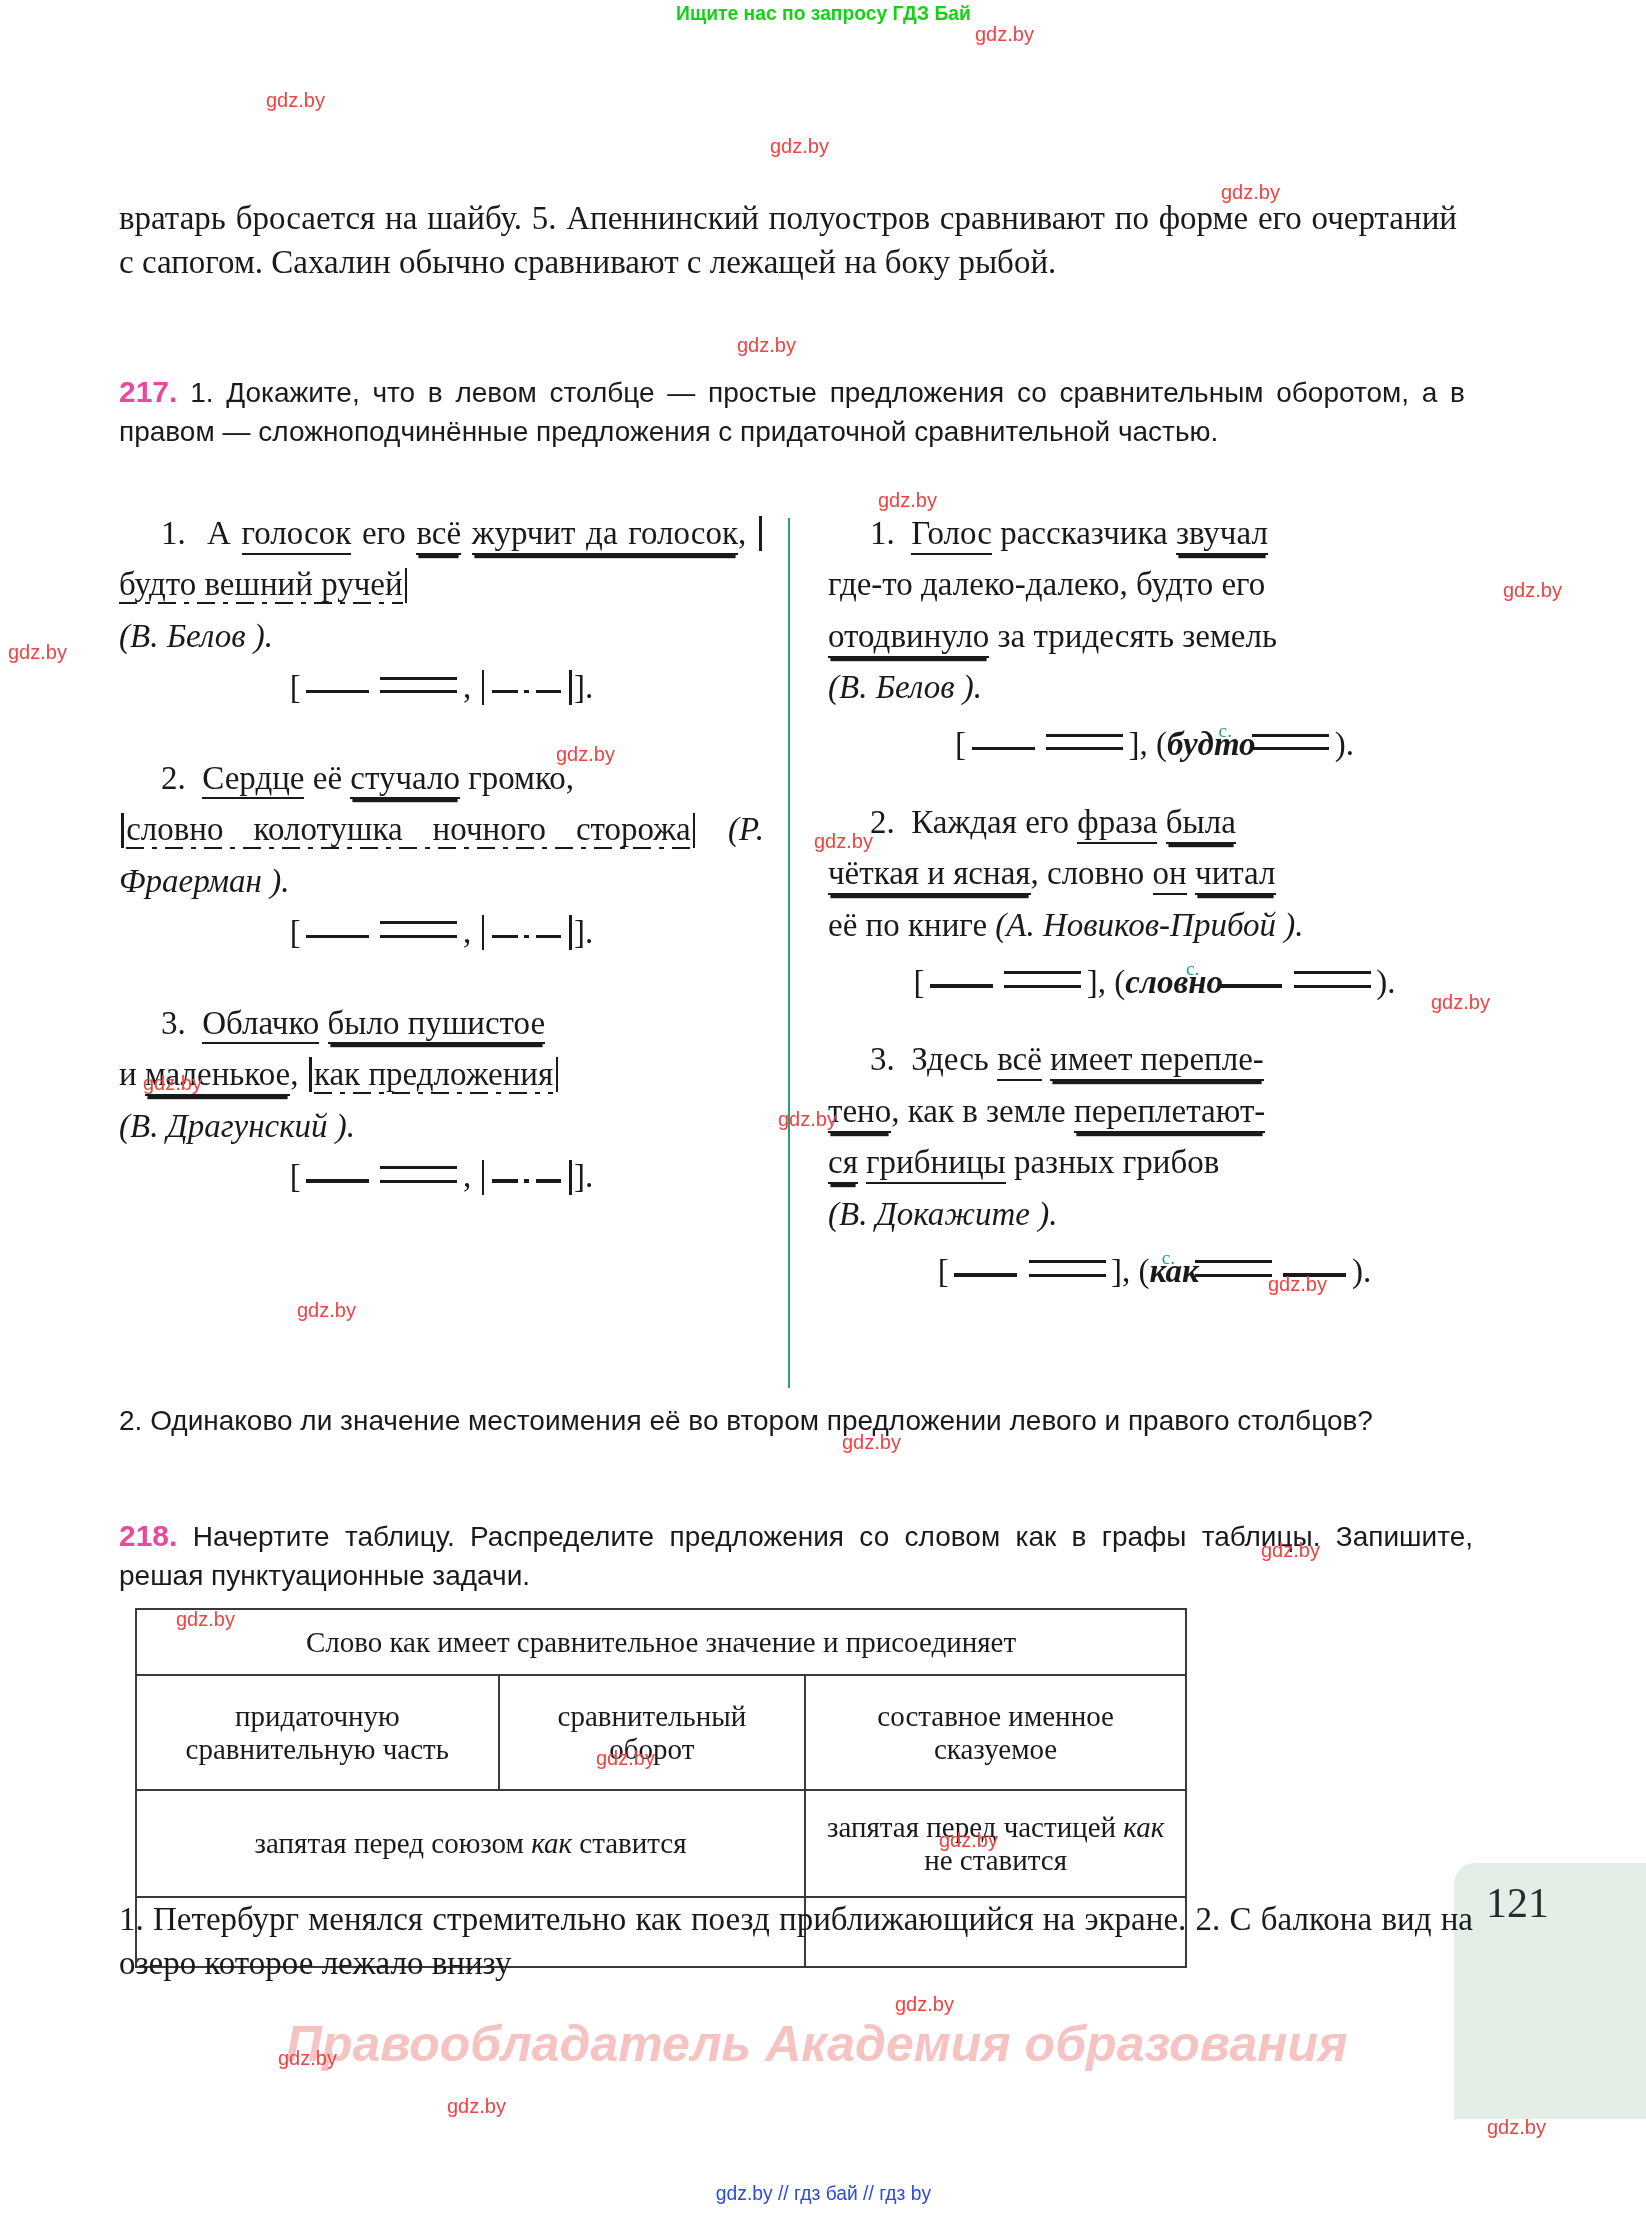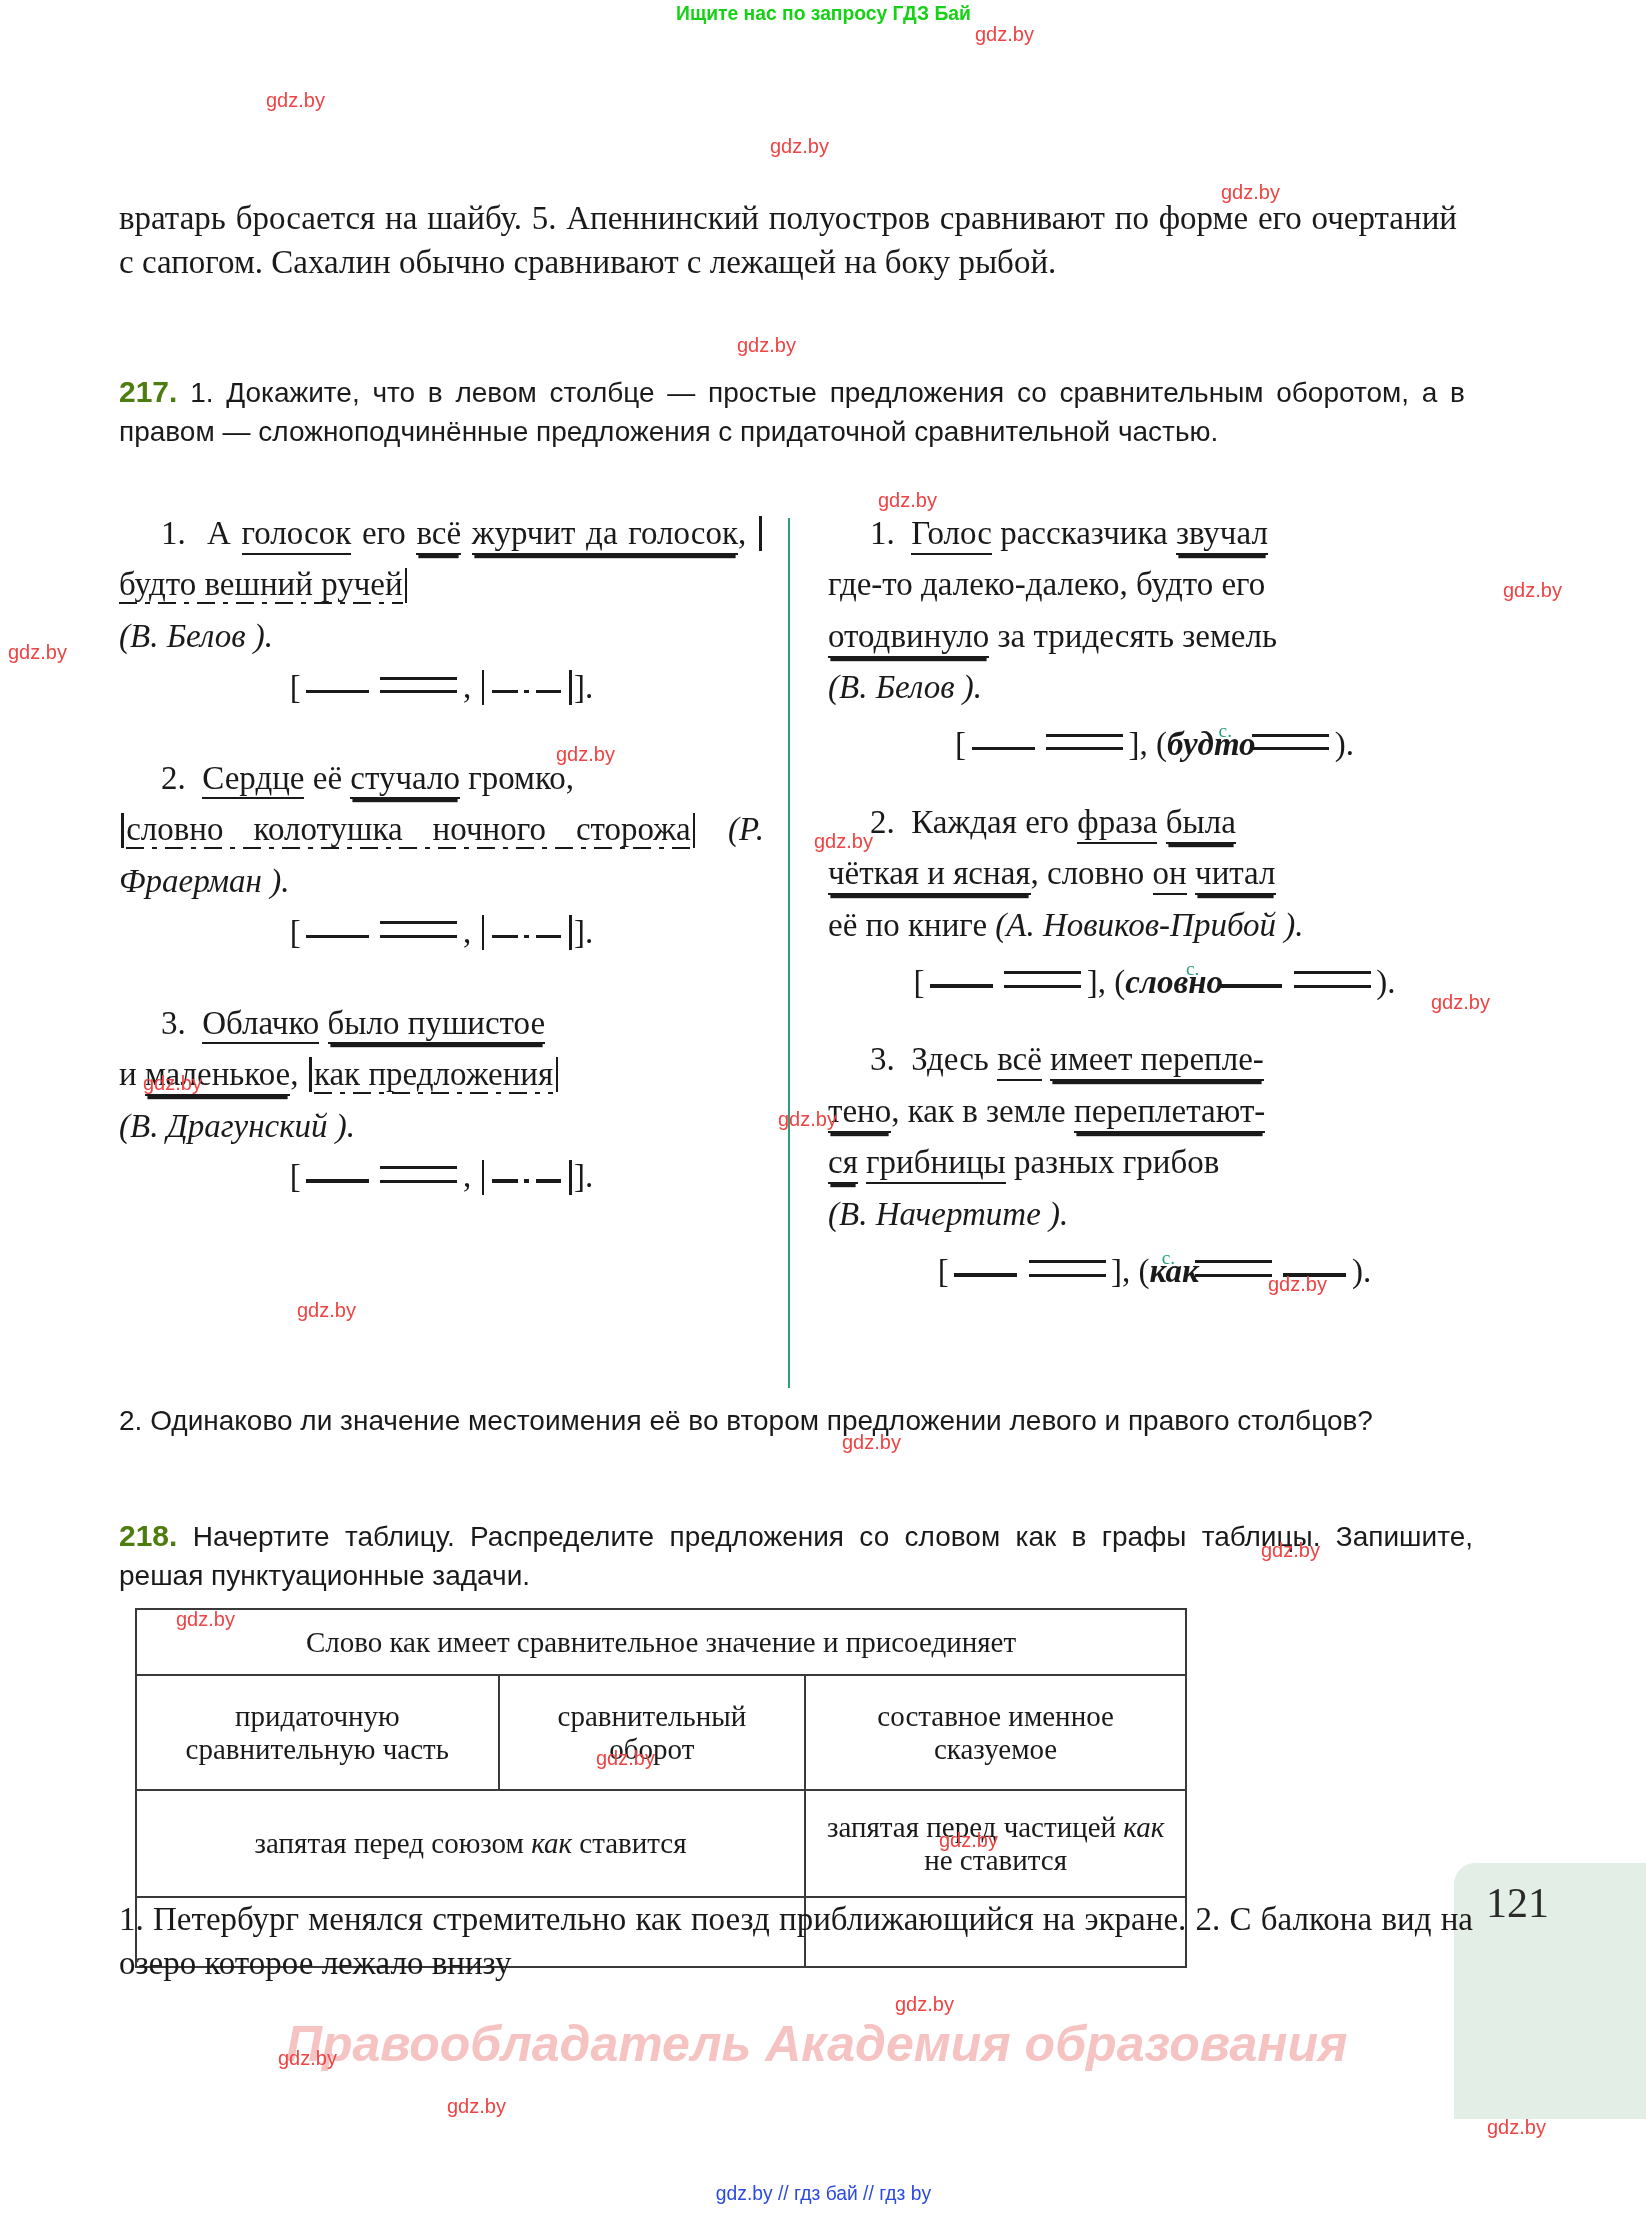--- a/index.html
+++ b/index.html
@@ -87,21 +87,21 @@
   }
 
   .para-top {
     position:absolute; left:119px; top:197px; width:1338px;
   }
 
   .ex-217 {
     position:absolute; left:119px; top:371px; width:1346px;
   }
   .ex-num {
-    color:#4d7c0f;
+    color:#ec4899;
     font-weight:bold;
     font-family:"Liberation Sans", sans-serif;
     font-size:30px;
   }
 
   
   .cols {
     position:absolute; left:119px; top:508px; width:1362px;
     height:870px;
   }
@@ -281,21 +281,21 @@
         <span class="first"></span>2.&nbsp; Каждая его <span class="u1">фраза</span> <span class="u2">была</span><br><span class="u2">чёткая и ясная</span>, словно <span class="u1">он</span> <span class="u2">читал</span><br>её по книге <span class="it">(А. Новиков-Прибой ).</span>
       </div>
       <div class="scheme">
         [<span class="gl-s"></span><span class="gl-d"></span>],&nbsp;(<span class="it bd">словно</span><span class="sup-s">с.</span><span class="gl-s"></span><span class="gl-d"></span>).
       </div>
 
       <div style="height:34px"></div>
 
       <div class="item">
         <span class="first"></span>3.&nbsp; Здесь <span class="u1">всё</span> <span class="u2">имеет перепле-</span><br><span class="u2">тено</span>, как в земле <span class="u2">переплетают-</span><br><span class="u2">ся</span> <span class="u1">грибницы</span> разных грибов<br>
-        <span class="it">(В. Начертите ).</span>
+        <span class="it">(В. Докажите ).</span>
       </div>
       <div class="scheme">
         [<span class="gl-s"></span><span class="gl-d"></span>],&nbsp;(<span class="it bd">как</span><span class="sup-s">с.</span><span class="gl-d"></span><span class="gl-s"></span>).
       </div>
     </div>
   </div>
 
   <div class="q2 sans-body">2. Одинаково ли значение местоимения её во втором предложении левого и правого столбцов?</div>
 
   <div class="ex-218 sans-body">

